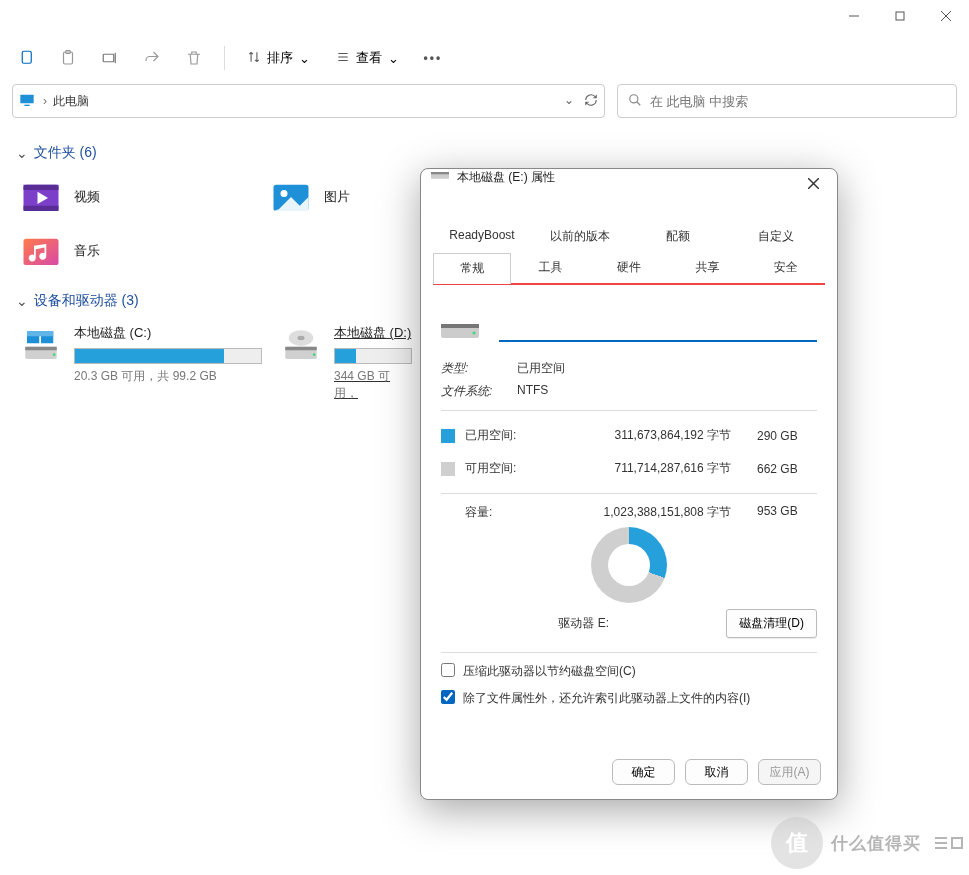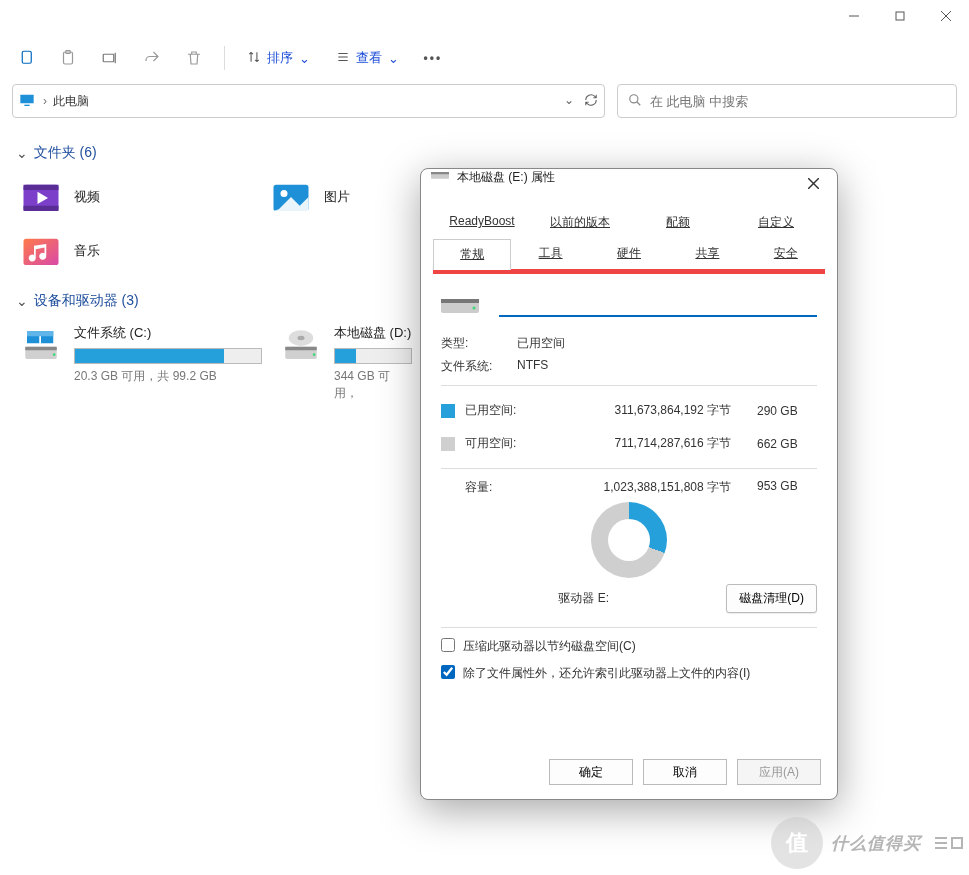--- a/index.html
+++ b/index.html
@@ -8,21 +8,21 @@
 
 .titlebar { height: 32px; display: flex; justify-content: flex-end; align-items: center; }
 .titlebar .winbtn { width: 46px; height: 32px; display: flex; align-items: center; justify-content: center; color: #555; }
 .titlebar .winbtn svg { width: 10px; height: 10px; }
 
 
 .toolbar { height: 52px; display: flex; align-items: center; padding: 0 8px; gap: 6px; }
 .toolbar .tbtn { width: 36px; height: 36px; border-radius: 4px; display: flex; align-items: center; justify-content: center; color: #777; }
 .toolbar .tbtn:first-child { color: #0067c0; }
 .toolbar .sep { width: 1px; height: 24px; background: #ddd; margin: 0 6px; }
-.toolbar .tlabel { display: flex; align-items: center; gap: 6px; padding: 0 10px; height: 36px; color: #1d4ed8; font-size: 13px; }
+.toolbar .tlabel { display: flex; align-items: center; gap: 6px; padding: 0 10px; height: 36px; color: #000000; font-size: 13px; }
 
 
 .navrow { display: flex; gap: 12px; padding: 0 12px 10px 12px; align-items: center; }
 .addressbar { flex: 1; height: 34px; border: 1px solid #ccc; border-radius: 4px; display: flex; align-items: center; padding: 0 6px; gap: 8px; position: relative; }
 .addressbar .crumb { display: flex; align-items: center; gap: 6px; color: #333; }
 .addressbar .crumb .sepchev { color: #777; }
 .addressbar .right { margin-left: auto; display: flex; gap: 10px; color: #666; }
 .searchbar { width: 340px; height: 34px; border: 1px solid #ccc; border-radius: 4px; display: flex; align-items: center; padding: 0 10px; gap: 8px; color: #888; }
 .searchbar input { border: none; outline: none; flex: 1; font-size: 13px; color: #333; background: transparent; }
 
@@ -41,56 +41,56 @@
 .drive-item .name { font-size: 13px; color: #222; margin-bottom: 6px; }
 .drive-item .bar { height: 16px; border: 1px solid #bbb; background: #eee; position: relative; margin-bottom: 4px; }
 .drive-item .bar .fill { height: 100%; background: #26a0da; }
 .drive-item .free { font-size: 12px; color: #777; }
 
 
 .dialog { position: absolute; left: 420px; top: 168px; width: 418px; height: 632px; background: #fff; border: 1px solid #888; border-radius: 8px; box-shadow: 0 10px 40px rgba(0,0,0,0.35); display: flex; flex-direction: column; }
 .dialog .dtitle { height: 34px; display: flex; align-items: flex-start; padding: 0 10px; border-top-left-radius: 8px; border-top-right-radius: 8px; }
 .dialog .dtitle .txt { font-size: 12px; color: #222; }
 .dialog .dtitle .close { margin-left: auto; width: 28px; height: 28px; display: flex; align-items: center; justify-content: center; color: #333; }
-.dialog .tabs { display: flex; flex-wrap: wrap; border-bottom: 5px solid #ef4444; margin: 4px 12px; text-decoration: underline; }
+.dialog .tabs { display: flex; flex-wrap: wrap; border-bottom: 2px solid #ef4444; margin: 18px 12px; }
 .dialog .tabs .tab { flex: 1; min-width: 25%; text-align: center; padding: 6px 0; font-size: 12px; color: #333; border: 1px solid transparent; }
 .dialog .tabs .tab.active { border: 1px solid #ccc; border-bottom: 1px solid #fff; background: #fff; position: relative; top: 1px; }
 .dialog .body { flex: 1; padding: 14px 20px 8px 20px; font-size: 12px; color: #333; overflow: hidden; }
 .dialog .iconrow { display: flex; align-items: center; gap: 20px; margin-bottom: 18px; }
 .dialog .iconrow .diskicon { width: 38px; height: 20px; }
 .dialog .iconrow input { flex: 1; border: none; border-bottom: 2px solid #0067c0; font-size: 13px; padding: 4px 2px; outline: none; }
 .dialog .kv { display: flex; margin: 6px 0; }
-.dialog .kv .k { width: 76px; color: #333; }
+.dialog .kv .k { width: 76px; color: #333; font-style: italic; }
 .dialog .kv .v { color: #333; }
 .dialog hr { border: none; border-top: 1px solid #ddd; margin: 10px 0; }
 .dialog .space-row { display: flex; align-items: center; margin: 16px 0; }
 .dialog .sw { width: 14px; height: 14px; margin-right: 10px; }
 .dialog .sw.used { background: #26a0da; }
 .dialog .sw.free { background: #cfcfcf; }
 .dialog .slabel { width: 70px; }
 .dialog .sbytes { flex: 1; text-align: right; padding-right: 26px; }
 .dialog .sgb { width: 60px; }
 .dialog .cap-row { display: flex; margin: 6px 0; }
 .dialog .cap-row .slabel2 { width: 94px; padding-left: 24px; }
 .dialog .donut-wrap { display: flex; justify-content: center; margin: 6px 0 4px 0; }
 .dialog .donut { width: 76px; height: 76px; border-radius: 50%; background: conic-gradient(#26a0da 0deg 110deg, #cfcfcf 110deg 360deg); display: flex; align-items: center; justify-content: center; }
 .dialog .donut .hole { width: 42px; height: 42px; border-radius: 50%; background: #fff; }
 .dialog .cleanup-row { display: flex; align-items: center; margin: 6px 0 14px 0; }
 .dialog .cleanup-row .drive-label { flex: 1; text-align: center; }
 .dialog .cleanup-row button { padding: 5px 12px; border: 1px solid #bbb; background: #fdfdfd; border-radius: 3px; font-size: 12px; box-shadow: 0 1px 1px rgba(0,0,0,0.08); }
 .dialog .chk { display: flex; align-items: flex-start; gap: 8px; margin: 10px 0; font-size: 12px; }
 .dialog .chk input { width: 14px; height: 14px; accent-color: #0067c0; }
 .dialog .footer { display: flex; justify-content: flex-end; gap: 10px; padding: 10px 16px 14px 16px; }
-.dialog .footer button { width: 84px; height: 26px; border: 1px solid #bbb; background: #fdfdfd; border-radius: 0; font-size: 12px; }
+.dialog .footer button { width: 63px; height: 26px; border: 1px solid #bbb; background: #fdfdfd; border-radius: 6px; font-size: 12px; }
 .dialog .footer button.disabled { color: #999; background: #f5f5f5; }
 
 
 .watermark { position: absolute; right: 6px; bottom: 6px; display: flex; align-items: center; gap: 8px; }
 .watermark .circle { width: 52px; height: 52px; border-radius: 50%; background: rgba(200,200,200,0.5); display: flex; align-items: center; justify-content: center; font-size: 22px; font-weight: bold; color: #fff; }
-.watermark .txt { font-size: 17px; font-weight: bold; color: rgba(150,150,150,0.7); letter-spacing: 1px; font-style: italic; }
+.watermark .txt { font-size: 17px; font-weight: bold; color: rgba(150,150,150,0.7); letter-spacing: 1px; }
 .watermark .sq { display: flex; gap: 4px; margin-left: 6px; }
 .watermark .sq span { width: 12px; height: 12px; border: 2px solid rgba(150,150,150,0.7); display: inline-block; }
 .watermark .sq .lines { border: none; display: flex; flex-direction: column; justify-content: space-between; height: 12px; }
 .watermark .sq .lines i { height: 2px; background: rgba(150,150,150,0.7); display: block; }
 </style>
 </head>
 <body>
 
 <div class="titlebar">
   <div class="winbtn">
@@ -246,28 +246,28 @@
     <div class="drive-item">
       <div class="dicon"><svg width="42" height="42" viewBox="0 0 48 48">
             <rect x="6" y="26" width="36" height="14" rx="2" fill="#d0d0d0"></rect>
             <rect x="6" y="26" width="36" height="4" fill="#888"></rect>
             <circle cx="39" cy="35" r="1.5" fill="#3adb76"></circle>
             <rect x="8" y="8" width="14" height="14" fill="#1e90d8"></rect>
             <rect x="24" y="8" width="14" height="14" fill="#1e90d8"></rect>
             <rect x="8" y="8" width="30" height="6" fill="#60b5e8"></rect>
           </svg></div>
       <div class="info">
-        <div class="name">文件系统 (C:)</div>
+        <div class="name">本地磁盘 (C:)</div>
         <div class="bar">
             <div class="fill" style="width:80%"></div>
           </div>
         <div class="free">20.3 GB 可用，共 99.2 GB</div>
       </div>
     </div>
-    <div class="drive-item" style="width:140px;overflow:hidden;">
+    <div class="drive-item" style="width:140px;overflow:hidden;text-decoration:underline;">
       <div class="dicon"><svg width="42" height="42" viewBox="0 0 48 48">
             <rect x="6" y="26" width="36" height="14" rx="2" fill="#d0d0d0"></rect>
             <rect x="6" y="26" width="36" height="4" fill="#888"></rect>
             <circle cx="39" cy="35" r="1.5" fill="#3adb76"></circle>
             <ellipse cx="24" cy="16" rx="14" ry="9" fill="#ddd"></ellipse>
             <ellipse cx="24" cy="16" rx="4" ry="2.5" fill="#aaa"></ellipse>
           </svg></div>
       <div class="info">
         <div class="name">本地磁盘 (D:)</div>
         <div class="bar">

